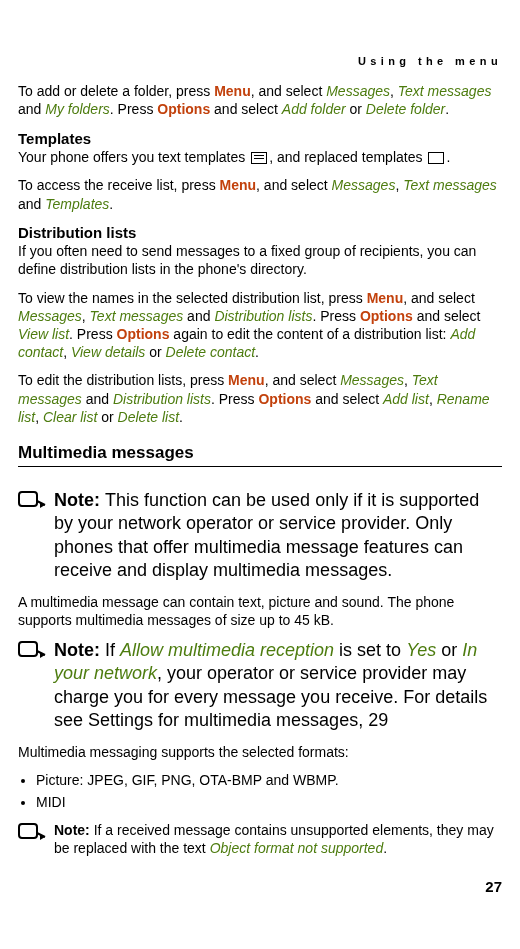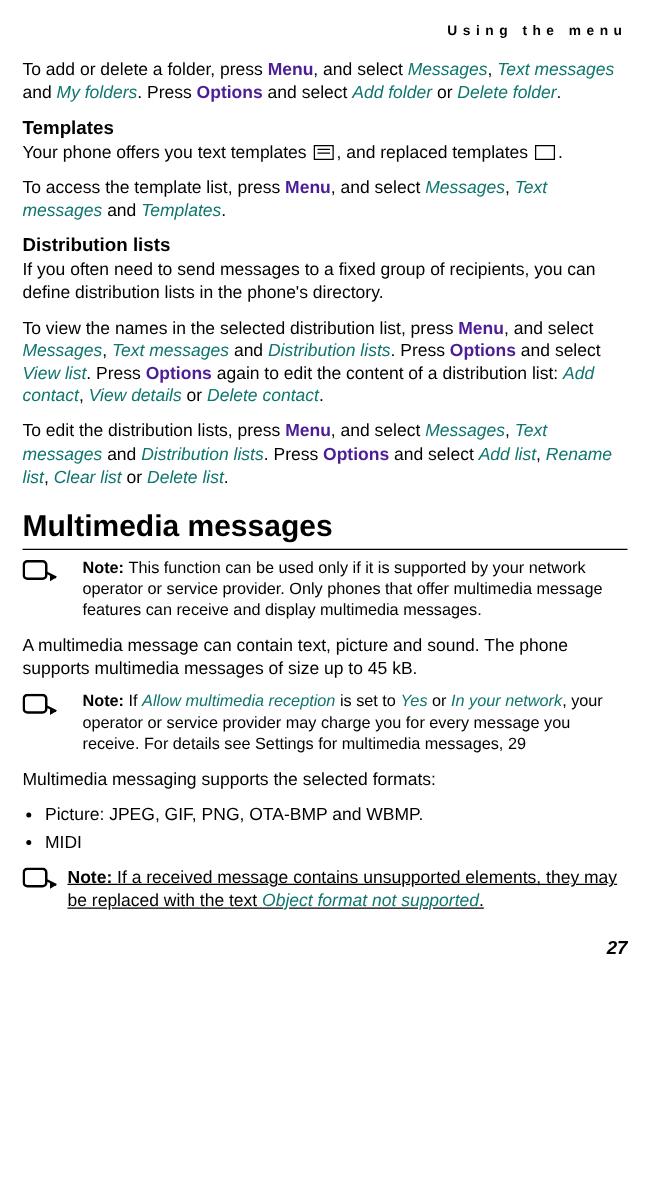--- a/index.html
+++ b/index.html
@@ -10,65 +10,64 @@
       padding: 18px 18px 10px 18px;
       width: 484px;
       line-height: 1.3;
     }
     .header-label {
       text-align: right;
       letter-spacing: 0.4em;
       font-size: 11px;
       font-weight: bold;
       margin-bottom: 14px;
+      margin-top: 36px;
     }
     p {
       margin: 0 0 10px 0;
     }
     .bold {
       font-weight: bold;
     }
     .link {
-      color: #4c1d95;
+      color: #c2410c;
     }
     .link-italic {
-      color: #0f766e;
+      color: #4d7c0f;
       font-style: italic;
     }
     .subheading {
       font-weight: bold;
       font-size: 15px;
       margin-top: 6px;
       margin-bottom: 0;
     }
     .section-heading {
       font-weight: bold;
-      font-size: 24px;
+      font-size: 17px;
       border-bottom: 1px solid #000;
       margin-top: 16px;
-      margin-bottom: 6px;
+      margin-bottom: 22px;
       padding-bottom: 2px;
     }
     .note-block {
       display: flex;
       align-items: flex-start;
       margin-bottom: 10px;
     }
     .note-icon {
       flex: none;
       margin-right: 8px;
       margin-top: 2px;
     }
     .note-text {
-      font-size: 13px;
-      margin-left: 12px;
+      font-size: 18px;
     }
     .note-text-large {
       font-size: 14px;
-      text-decoration: underline;
     }
     .inline-icon {
       display: inline-block;
       width: 14px;
       height: 10px;
       border: 1px solid #000;
       vertical-align: middle;
       margin: 0 2px;
       position: relative;
     }
@@ -87,38 +86,37 @@
       padding-left: 18px;
     }
     li {
       margin-bottom: 4px;
     }
     .page-number {
       text-align: right;
       font-weight: bold;
       font-size: 15px;
       margin-top: 20px;
-      font-style: italic;
     }
   </style>
 </head>
 <body>
 
 <div class="header-label">Using the menu</div>
 
 <p>
   <span>To add or delete a folder, press </span><span class="link bold">Menu</span><span>, and select </span><span class="link-italic">Messages</span><span>, </span><span class="link-italic">Text messages</span><span> and </span><span class="link-italic">My folders</span><span>. Press </span><span class="link bold">Options</span><span> and select </span><span class="link-italic">Add folder</span><span> or </span><span class="link-italic">Delete folder</span><span>.</span>
 </p>
 
 <p class="subheading">Templates</p>
 <p>
   <span>Your phone offers you text templates </span><span class="inline-icon text-template"></span><span>, and replaced templates </span><span class="inline-icon"></span><span>.</span>
 </p>
 <p>
-  <span>To access the template list, press </span><span class="link bold">Menu</span><span>, and select </span><span class="link-italic">Messages</span><span>, </span><span class="link-italic">Text messages</span><span> and </span><span class="link-italic">Templates</span><span>.</span>
+  <span>To access the receive list, press </span><span class="link bold">Menu</span><span>, and select </span><span class="link-italic">Messages</span><span>, </span><span class="link-italic">Text messages</span><span> and </span><span class="link-italic">Templates</span><span>.</span>
 </p>
 
 <p class="subheading">Distribution lists</p>
 <p>If you often need to send messages to a fixed group of recipients, you can define distribution lists in the phone's directory.</p>
 <p>
   <span>To view the names in the selected distribution list, press </span><span class="link bold">Menu</span><span>, and select </span><span class="link-italic">Messages</span><span>, </span><span class="link-italic">Text messages</span><span> and </span><span class="link-italic">Distribution lists</span><span>. Press </span><span class="link bold">Options</span><span> and select </span><span class="link-italic">View list</span><span>. Press </span><span class="link bold">Options</span><span> again to edit the content of a distribution list: </span><span class="link-italic">Add contact</span><span>, </span><span class="link-italic">View details</span><span> or </span><span class="link-italic">Delete contact</span><span>.</span>
 </p>
 <p>
   <span>To edit the distribution lists, press </span><span class="link bold">Menu</span><span>, and select </span><span class="link-italic">Messages</span><span>, </span><span class="link-italic">Text messages</span><span> and </span><span class="link-italic">Distribution lists</span><span>. Press </span><span class="link bold">Options</span><span> and select </span><span class="link-italic">Add list</span><span>, </span><span class="link-italic">Rename list</span><span>, </span><span class="link-italic">Clear list</span><span> or </span><span class="link-italic">Delete list</span><span>.</span>
 </p>

